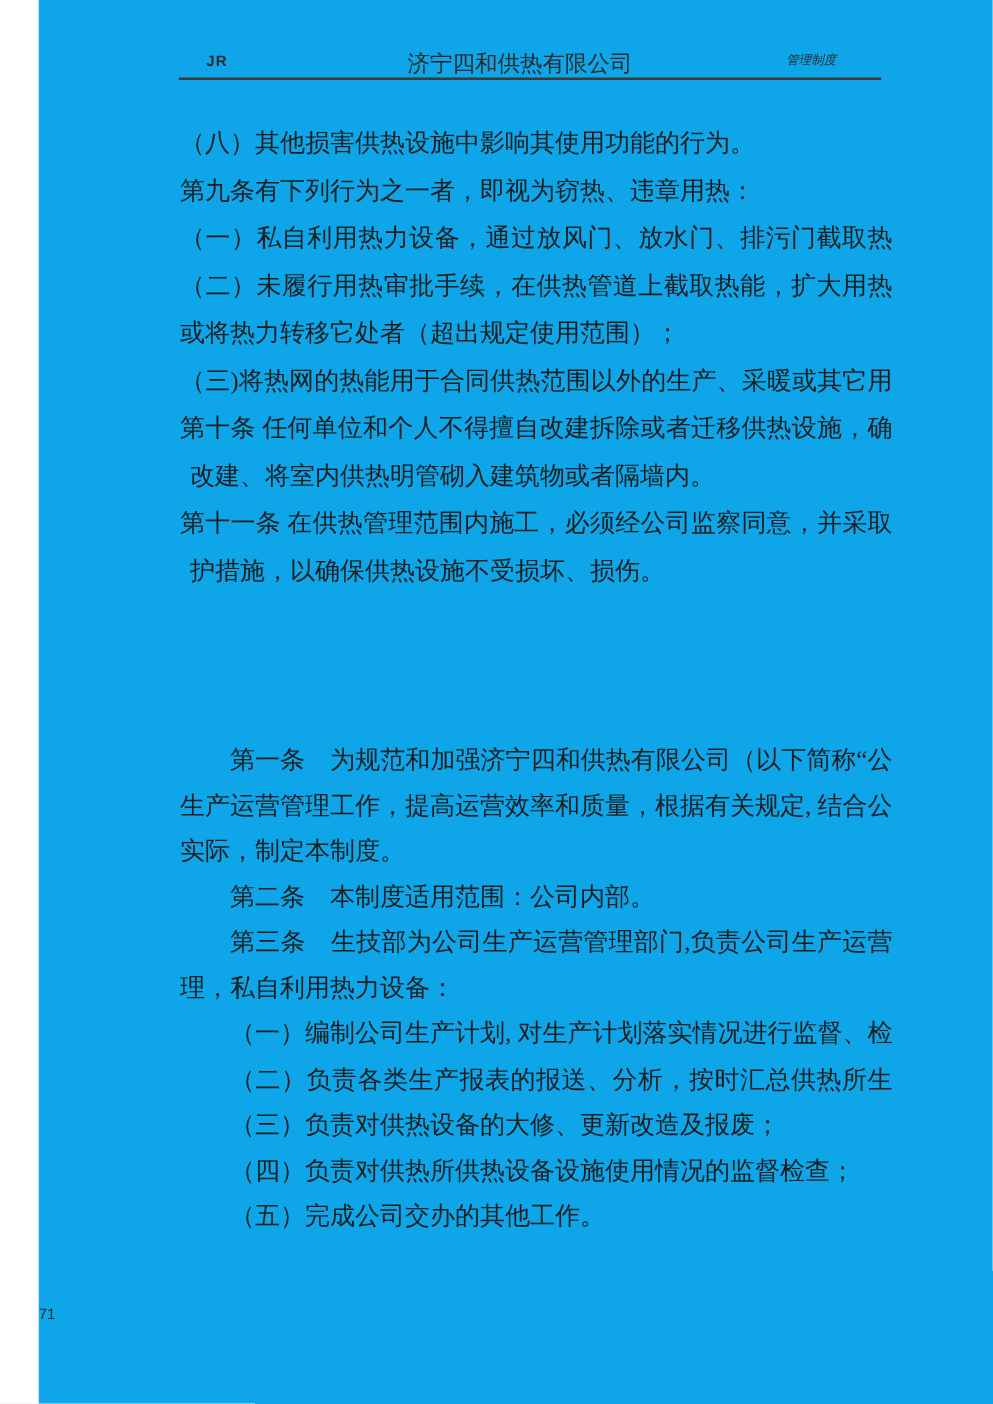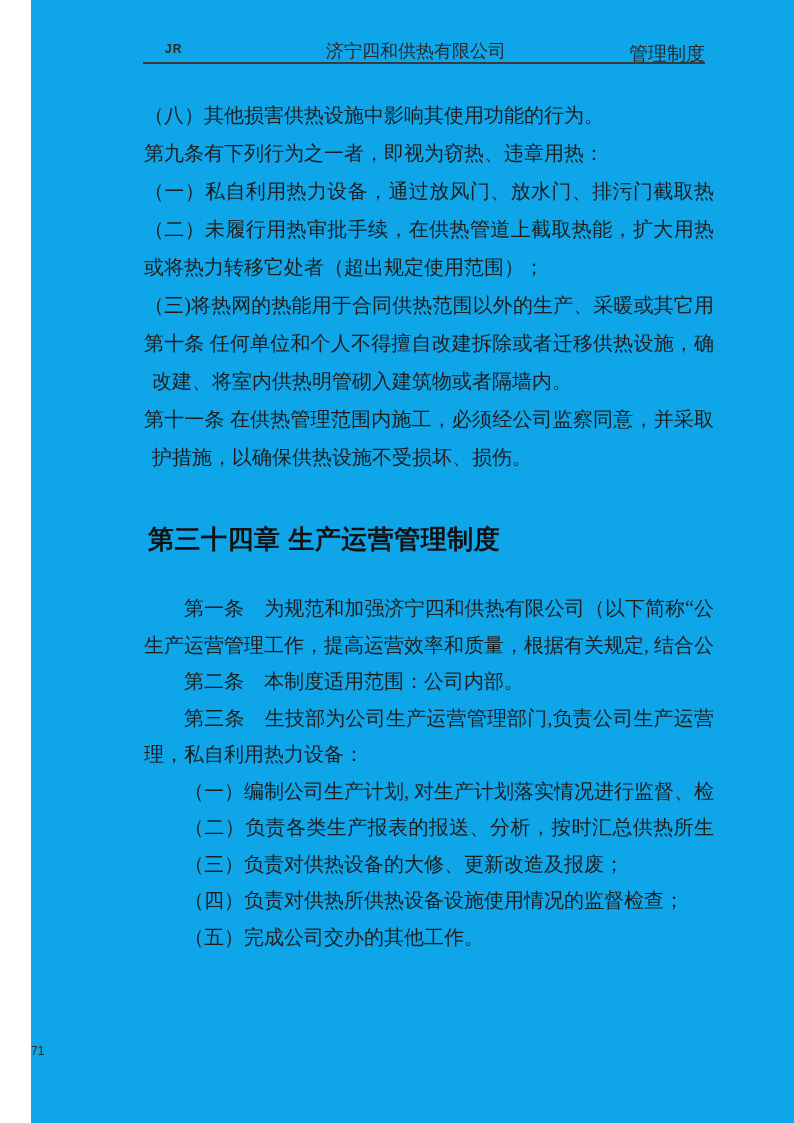--- a/index.html
+++ b/index.html
@@ -34,22 +34,23 @@
     top: 39px;
     width: 570px;
     text-align: center;
     font-size: 18px;
     color: #2a2a2a;
   }
   .hdr-doctype {
     position: absolute;
     left: 598px;
     top: 41px;
-    font-size: 19px;
+    font-size: 10px;
     color: #2a2a2a;
+    font-style: italic;
   }
   .hdr-rule {
     position: absolute;
     left: 112px;
     top: 62px;
     width: 562px;
     height: 2px;
     background: #3a3a3a;
   }
   
@@ -122,25 +123,25 @@
     <div class="ln fill">（一）私自利用热力设备，通过放风门、放水门、排污门截取热水者；</div>
     <div class="ln fill">（二）未履行用热审批手续，在供热管道上截取热能，扩大用热面积</div>
     <div class="ln">或将热力转移它处者（超出规定使用范围）；</div>
     <div class="ln fill">（三)将热网的热能用于合同供热范围以外的生产、采暖或其它用途。</div>
     <div class="ln fill">第十条 任何单位和个人不得擅自改建拆除或者迁移供热设施，确需</div>
     <div class="ln ind-sm">改建、将室内供热明管砌入建筑物或者隔墙内。</div>
     <div class="ln fill">第十一条 在供热管理范围内施工，必须经公司监察同意，并采取保</div>
     <div class="ln ind-sm">护措施，以确保供热设施不受损坏、损伤。</div>
   </div>
 
-  <h1 class="chapter">第三十四章 生产运营管理制度</h1>
 
   <div class="textblock part2">
     <div class="ln ind2 fill">第一条　为规范和加强济宁四和供热有限公司（以下简称“公司”）</div>
     <div class="ln fill">生产运营管理工作，提高运营效率和质量，根据有关规定, 结合公司</div>
+    <div class="ln">实际，制定本制度。</div>
     <div class="ln ind2">第二条　本制度适用范围：公司内部。</div>
     <div class="ln ind2 fill">第三条　生技部为公司生产运营管理部门,负责公司生产运营管</div>
     <div class="ln">理，私自利用热力设备：</div>
     <div class="ln ind2 fill">（一）编制公司生产计划, 对生产计划落实情况进行监督、检查；</div>
     <div class="ln ind2 fill">（二）负责各类生产报表的报送、分析，按时汇总供热所生产数</div>
     <div class="ln ind2">（三）负责对供热设备的大修、更新改造及报废；</div>
     <div class="ln ind2">（四）负责对供热所供热设备设施使用情况的监督检查；</div>
     <div class="ln ind2">（五）完成公司交办的其他工作。</div>
   </div>
 

